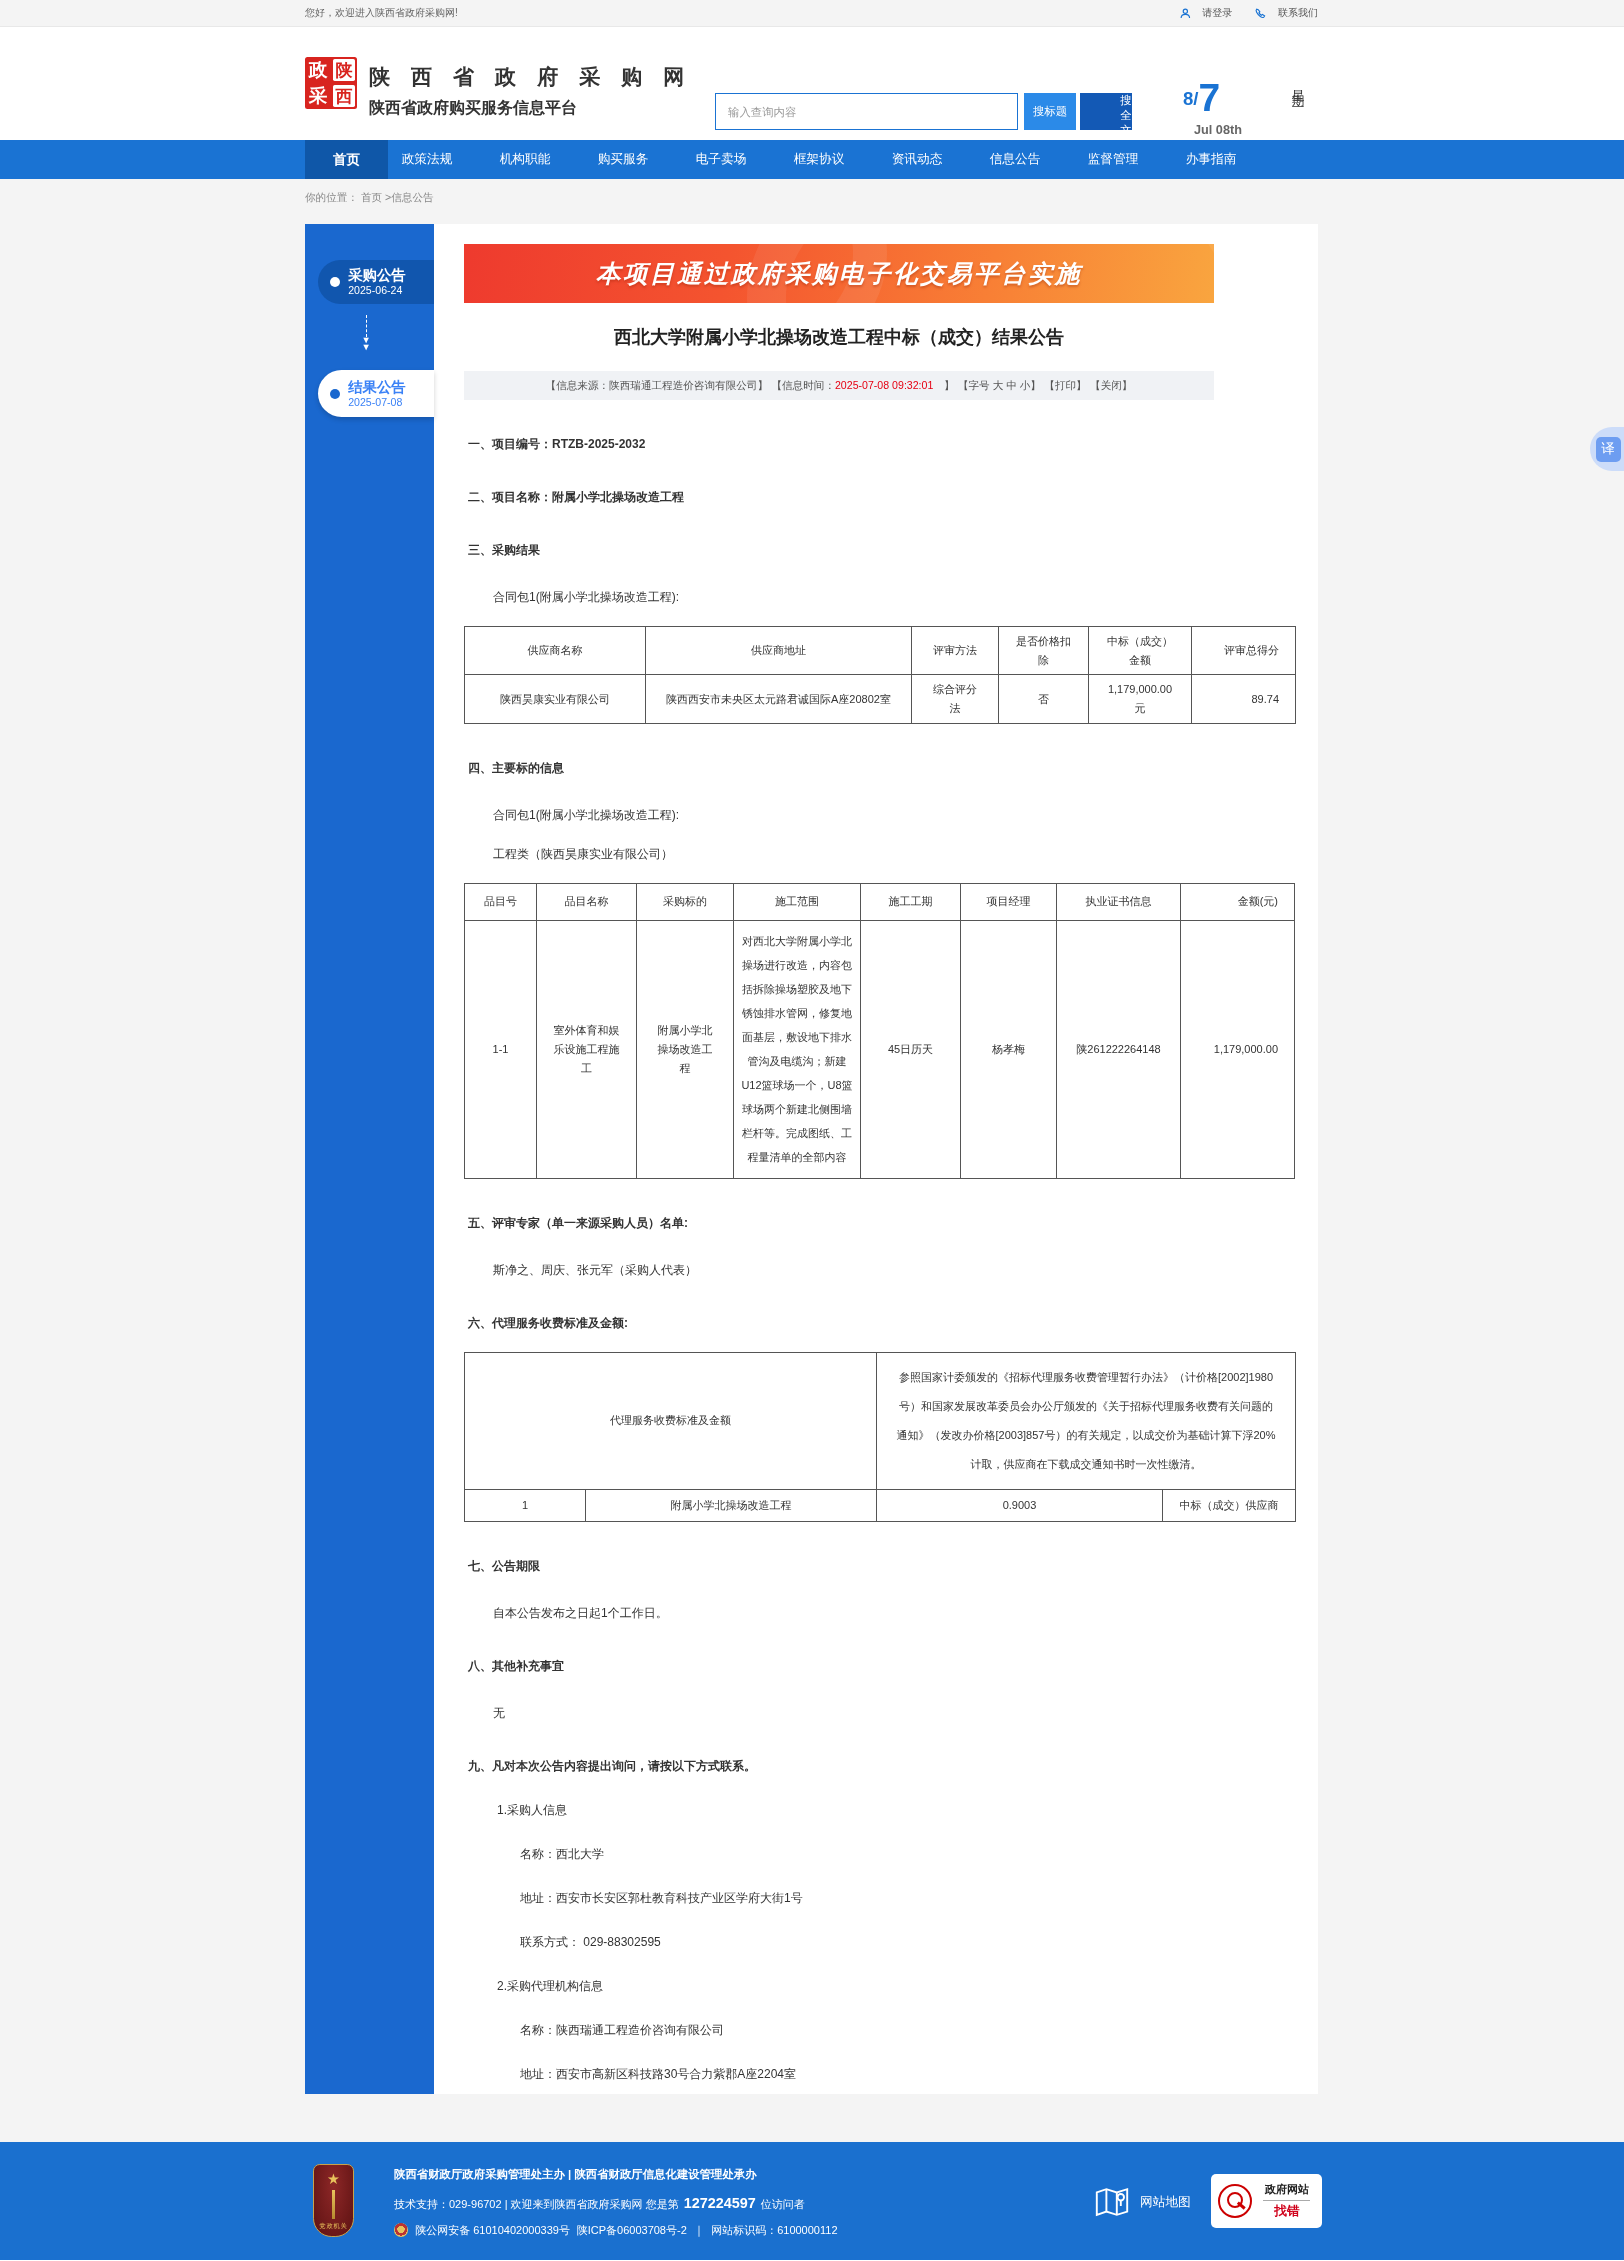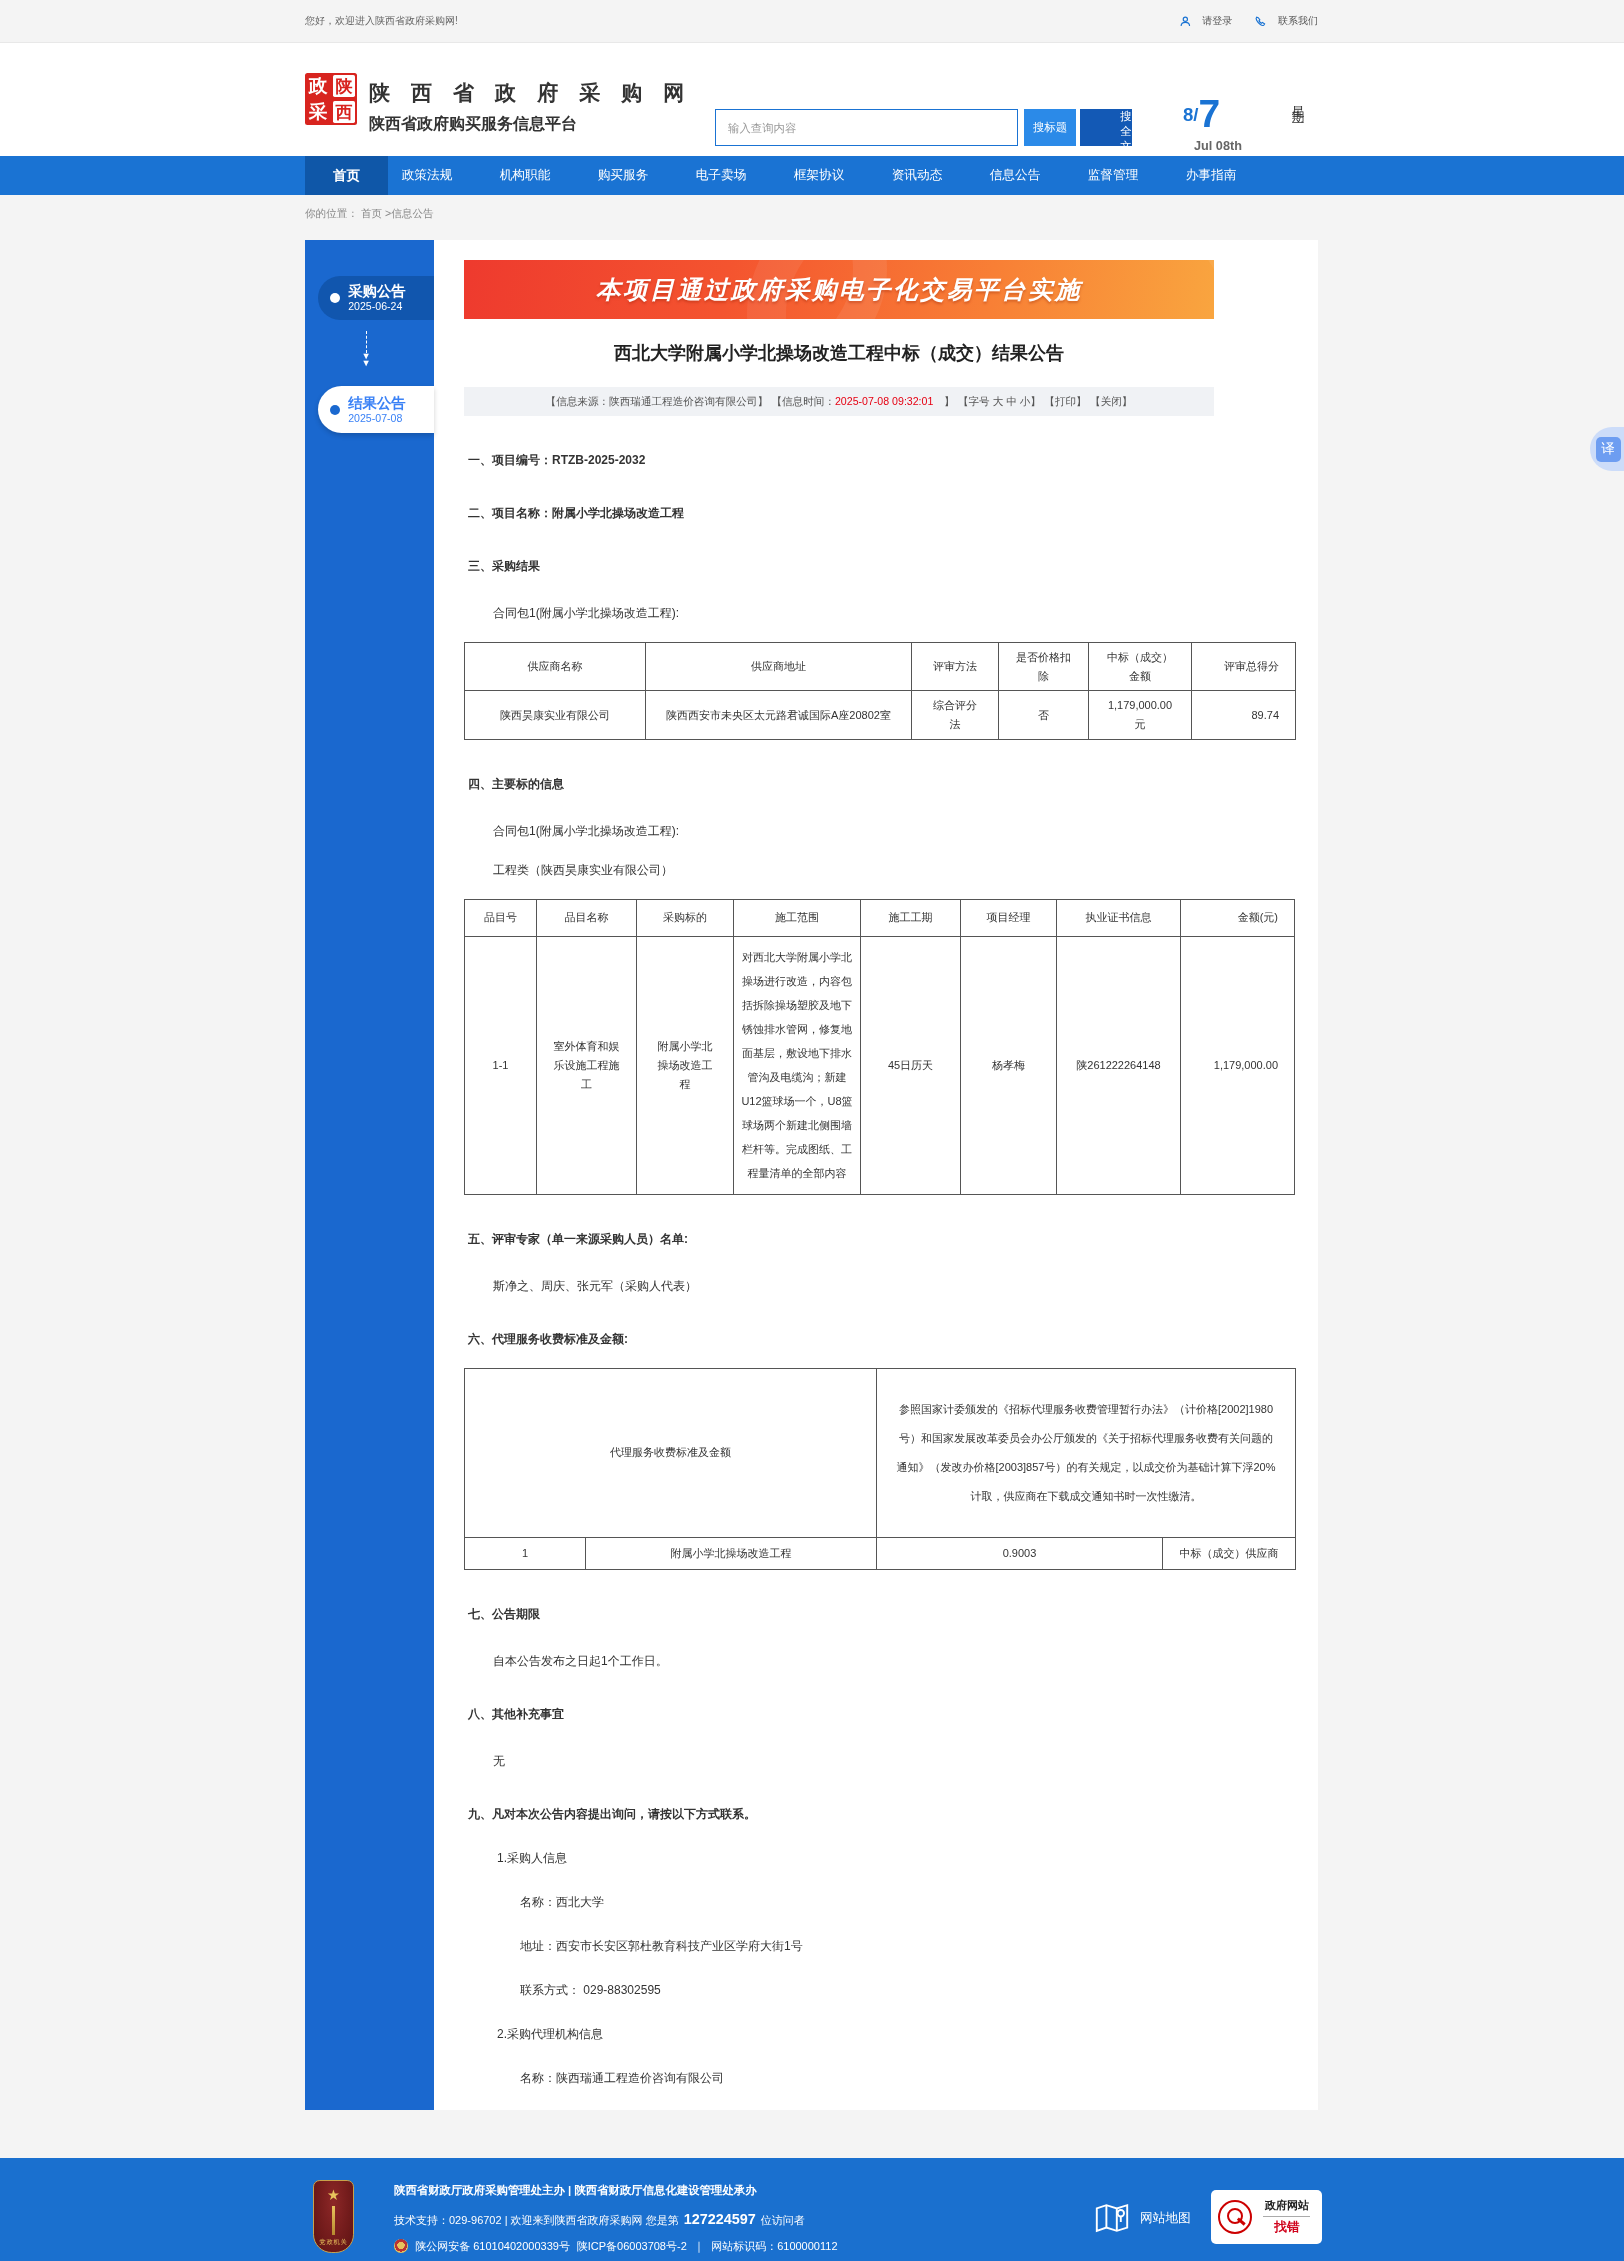--- a/index.html
+++ b/index.html
@@ -1,20 +1,20 @@
 <!DOCTYPE html>
 <html style="font-size:13.5px"><head>
 <meta charset="utf-8">
 <style>
   * { box-sizing: border-box; margin: 0; padding: 0; }
   html,body { width: 1624px; background: #fff; font-family: "Liberation Sans", "DejaVu Sans", sans-serif; color:#333; }
   body { position: relative; }
 
   
-  .topbar { height: 43px; background:#f4f4f4; border-bottom:0.8px solid #e8e8e8; font-size:10px; color:#666; }
+  .topbar { height: 27px; background:#f4f4f4; border-bottom:0.8px solid #e8e8e8; font-size:10px; color:#666; }
   .topbar-inner { width:1013px; margin-left:305px; height:100%; display:flex; align-items:center; justify-content:space-between; }
   .topbar-right { display:flex; align-items:center; gap:22px; }
   .top-link { display:flex; align-items:center; gap:11px; cursor:pointer; color:#555; }
   .top-ic { width:12.7px; height:12.7px; display:inline-block; }
 
   
   .header { height:113px; background:#fff; position:relative; }
   .logo { position:absolute; left:305px; top:30px; width:52px; height:52px; background:#d8241f; display:grid; grid-template-columns:26px 26px; grid-template-rows:26px 26px; border-radius:2.5px; overflow:hidden; cursor:pointer; }
   .logo span { display:flex; align-items:center; justify-content:center; font-size:18.6px; font-weight:bold; color:#fff; }
   .logo .inv { background:#fff; color:#d8241f; margin:1.7px; border-radius:1.7px; font-size:17px; }
@@ -76,21 +76,21 @@
   .sub.tight { margin-top:22px; }
   .c-title { margin:27px 0 0 63px; font-size:12px; color:#333; }
   .c-line { margin:27px 0 0 86px; font-size:12px; color:#333; }
 
   table.tbl { margin:20px 0 0 30px; width:831px; border-collapse:collapse; table-layout:fixed; font-size:11px; color:#333; text-align:center; }
   table.tbl th, table.tbl td { border:0.8px solid #555; font-weight:normal; padding:5px 16px; vertical-align:middle; line-height:1.7; }
   .t1 th { height:41px; } .t1 td { height:30px; }
   .t2 th { height:37px; }
   .t2 .scope { line-height:24px; padding:8.5px 5px; }
   .num-r { text-align:right; padding-right:8.5px; }
-  .t3 .desc { text-align:center; line-height:29px; padding:26px 17px; }
+  .t3 .desc { text-align:center; line-height:29px; padding:10px 17px; }
   .t3 th { height:32px; } .t3 td.datarow { height:32px; }
 
   
   .footer { height:118px; background:#1a70cf; position:relative; color:#fff; }
   .emblem { position:absolute; left:313px; top:22px; width:41px; height:73px; background:radial-gradient(ellipse at 50% 30%, #8d2727, #5d1212); border:1.7px solid #c9a24a; border-radius:6.8px 6.8px 18.6px 18.6px; display:flex; flex-direction:column; align-items:center; justify-content:space-between; padding:6.8px 1.7px 5px; }
   .emblem .star { color:#e9c35c; font-size:14.4px; line-height:1; }
   .emblem .bar { width:3.4px; flex:1; margin:3.4px 0; background:linear-gradient(#e9c35c,#b78a2f); }
   .emblem .elabel { color:#e9c35c; font-size:6.3px; letter-spacing:0.8px; white-space:nowrap; }
   .f-text { position:absolute; left:394px; top:25px; font-size:11px; }
   .f-line1 { font-weight:600; font-size:11.4px; }

